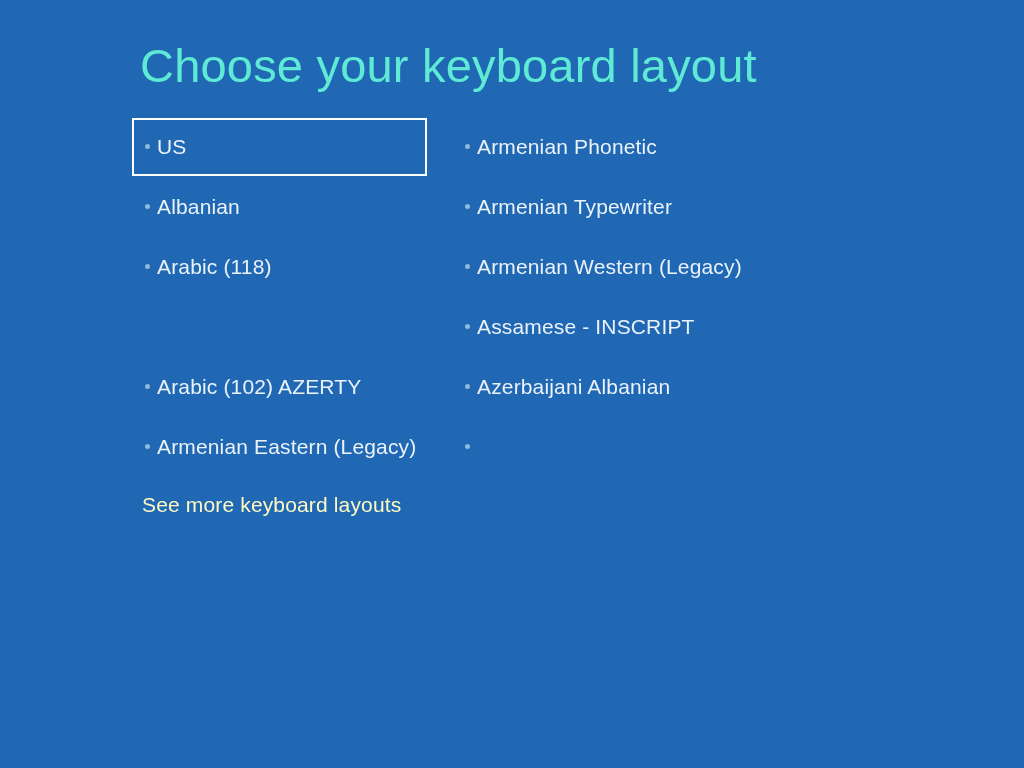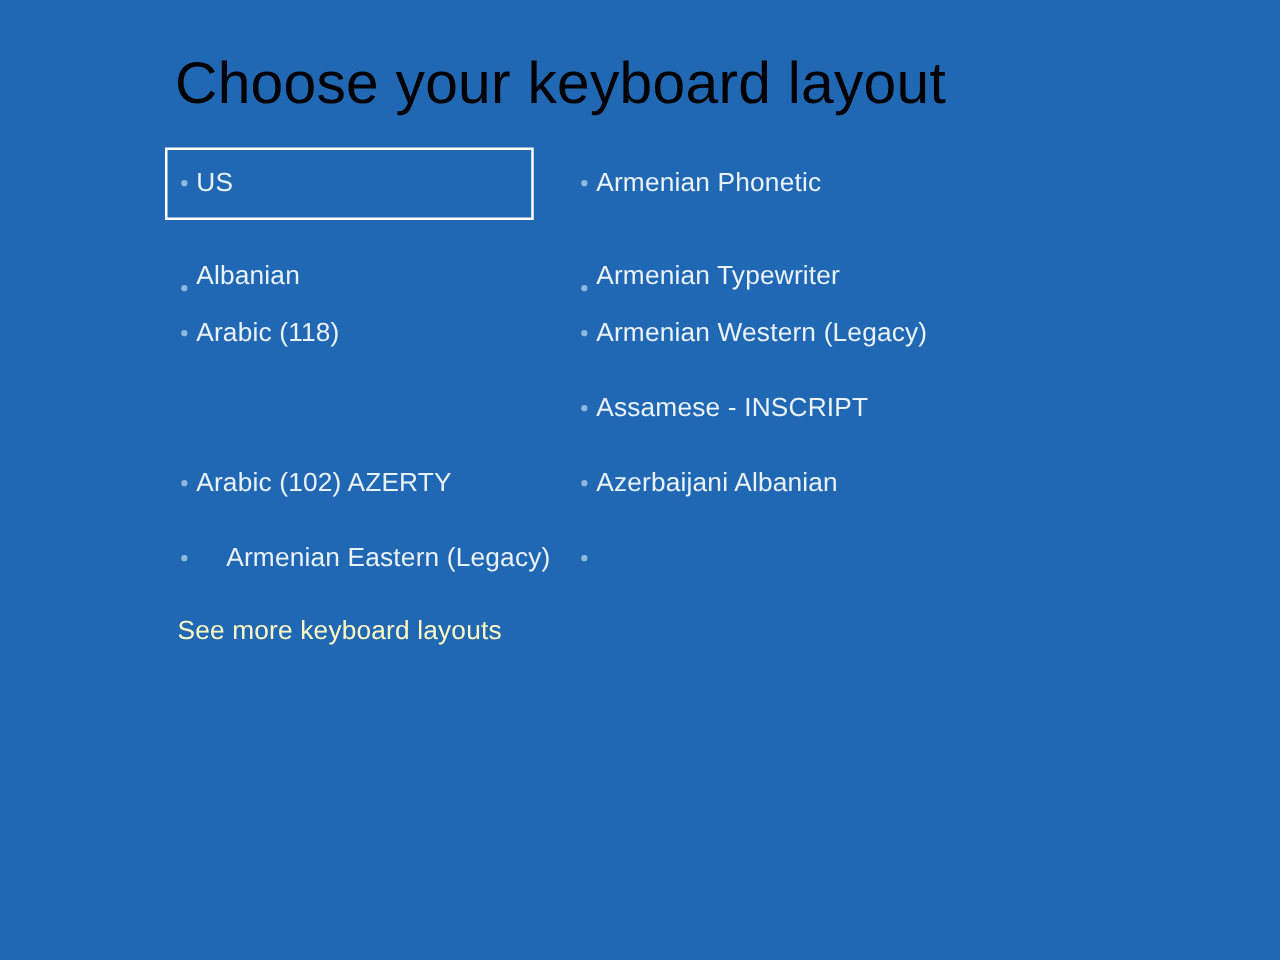--- a/index.html
+++ b/index.html
@@ -24,21 +24,21 @@
   }
 
   
   #page-title {
     position: absolute;
     left: 140px;
     top: 36px;
     font-size: 47px;
     font-weight: 300;
     letter-spacing: 0.2px;
-    color: #000000;
+    color: #5eead4;
     line-height: 60px;
     white-space: nowrap;
   }
 
   
   #layout-list {
     position: absolute;
     left: 0;
     top: 0;
     width: 1024px;
@@ -88,25 +88,25 @@
     font-size: 21px;
     font-weight: 300;
     color: #eaf2fa;
     letter-spacing: 0.15px;
     white-space: nowrap;
     line-height: 26px;
   }
 
   
   .row-0 { top: 118px; }
-  .row-1 { top: 178px; align-items: flex-end; }
+  .row-1 { top: 178px; }
   .row-2 { top: 238px; }
   .row-3 { top: 298px; }
   .row-4 { top: 358px; }
-  .row-5 { top: 418px; gap: 24px; }
+  .row-5 { top: 418px; }
 
   
   #see-more-link {
     position: absolute;
     left: 142px;
     top: 492px;
     font-size: 21px;
     font-weight: 300;
     color: #fef9c3;
     letter-spacing: 0.15px;

